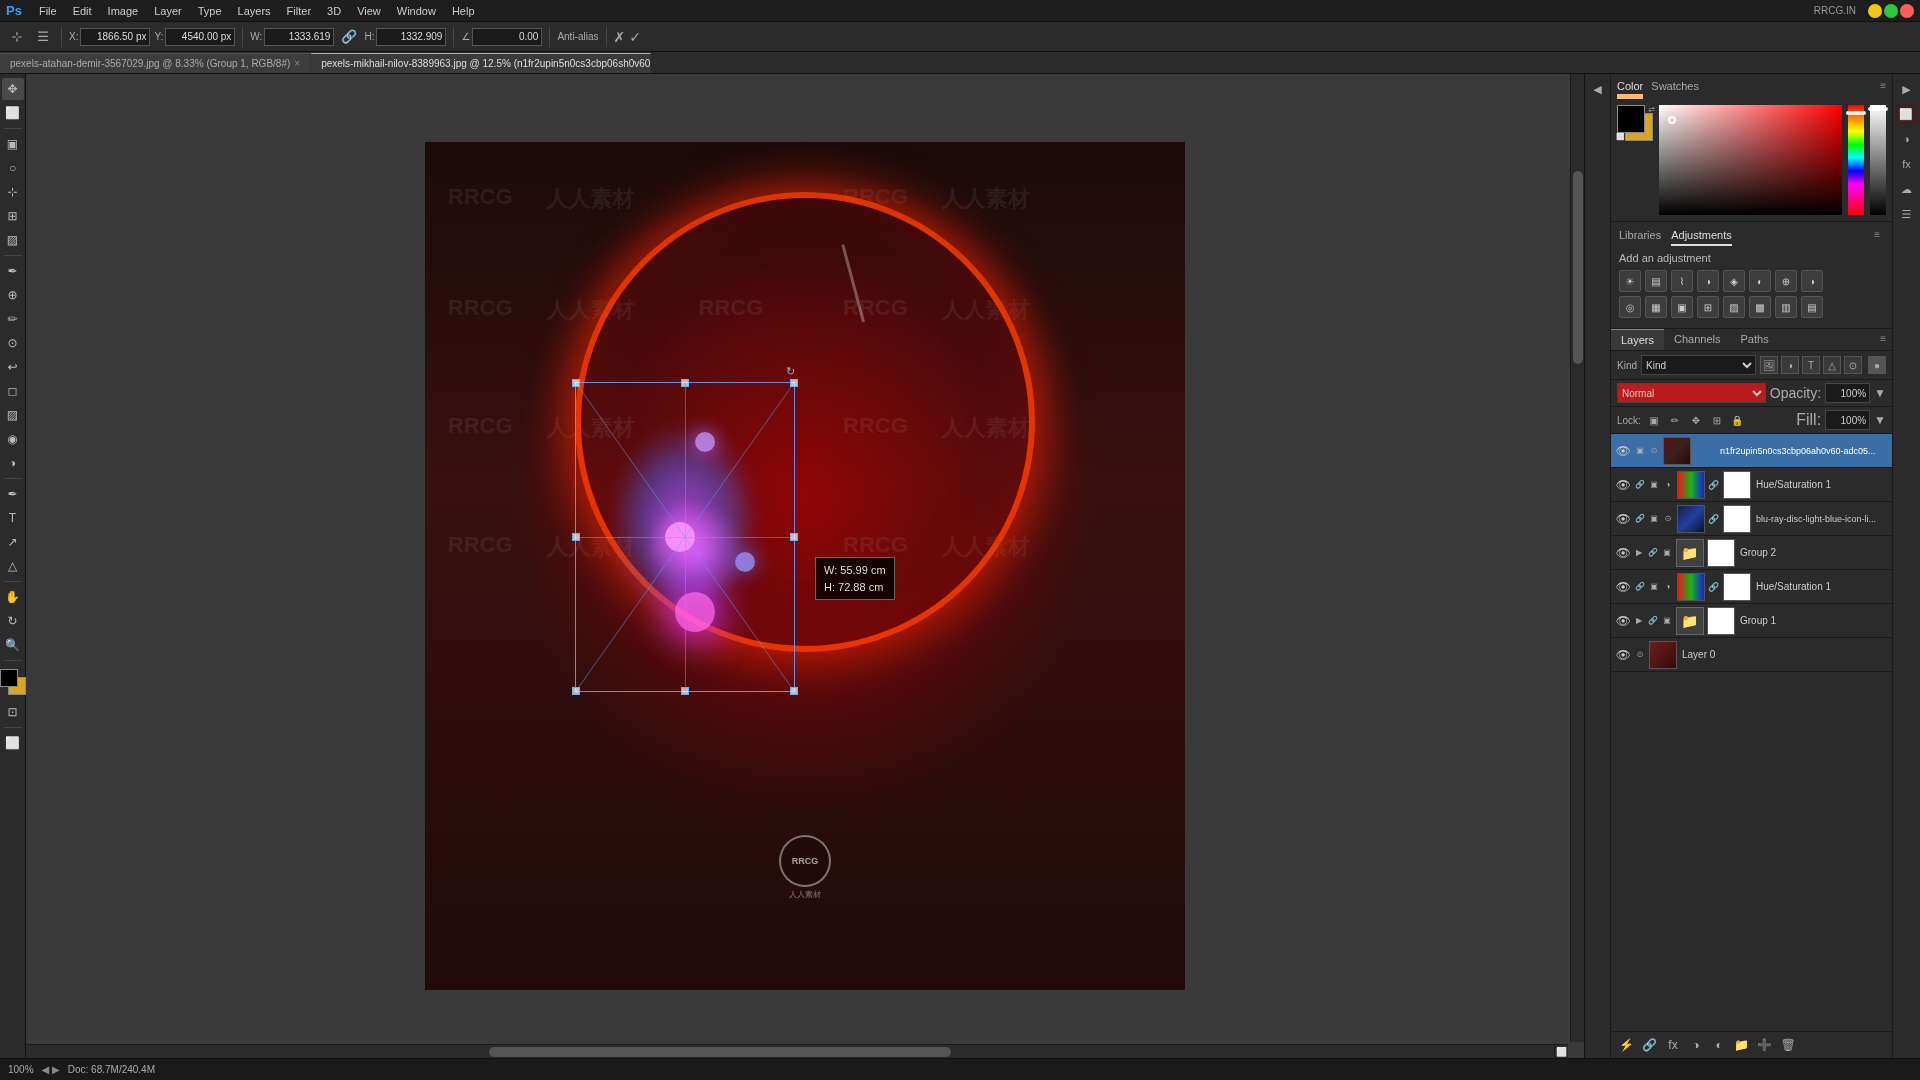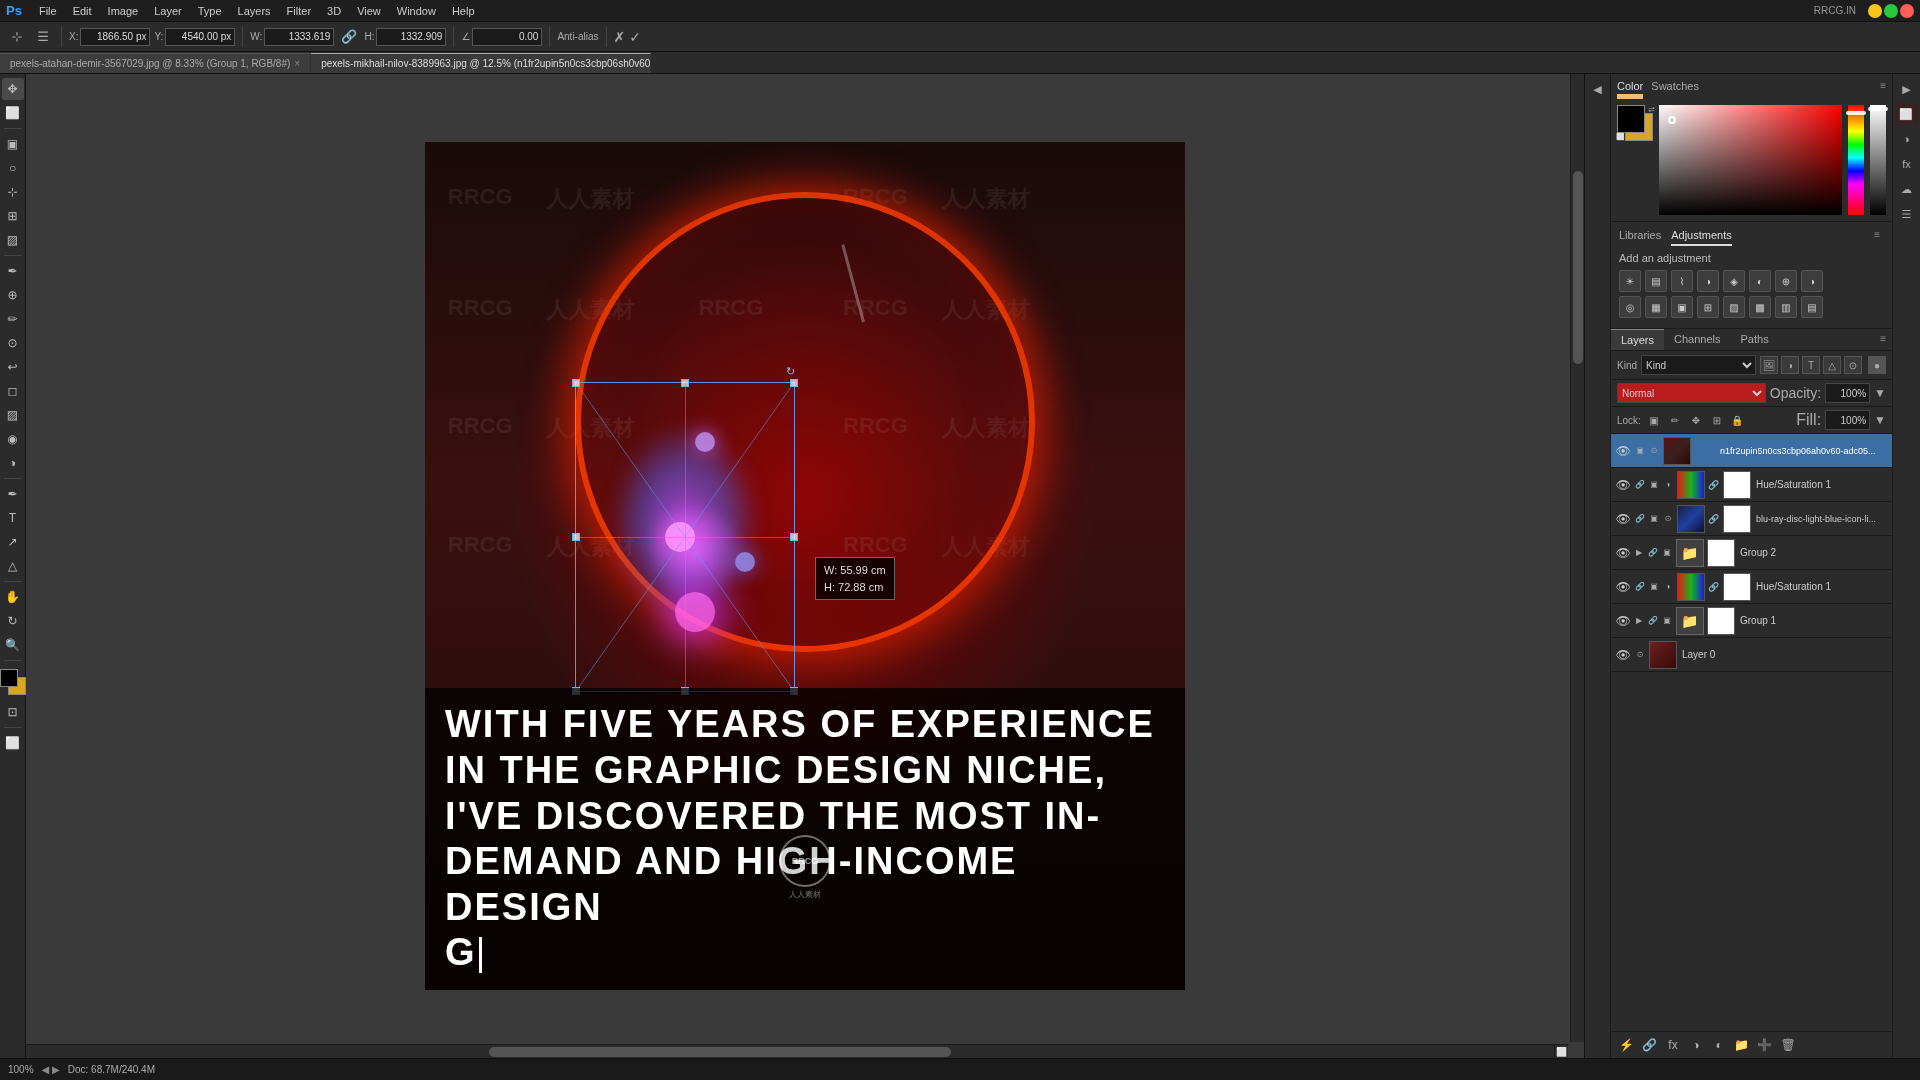--- a/index.html
+++ b/index.html
@@ -1032,27 +1032,20 @@
             <div class="rotate-handle" style="font-size:11px;color:rgba(150,200,255,0.9);">↻</div>
           </div>
 
           <div class="size-tooltip">
             <span>W:</span>
             <span>55.99 cm</span><br>
             <span>H:</span>
             <span>72.88 cm</span>
           </div>
 
-          <div class="bottom-text-overlay">
-            <div class="overlay-text-line">WITH FIVE YEARS OF EXPERIENCE IN THE GRAPHIC DESIGN NICHE,</div>
-            <div class="overlay-text-line">I'VE DISCOVERED THE MOST IN-DEMAND AND HIGH-INCOME DESIGN</div>
-            <div class="overlay-text-line">
-              <span>G</span><span class="overlay-cursor"></span>
-            </div>
-          </div>
 
           <div style="position:absolute;bottom:90px;left:50%;transform:translateX(-50%);display:flex;flex-direction:column;align-items:center;gap:2px;opacity:0.6;">
             <div style="width:52px;height:52px;border-radius:50%;border:2px solid rgba(255,255,255,0.7);display:flex;flex-direction:column;align-items:center;justify-content:center;background:rgba(0,0,0,0.3);">
               <span style="font-size:9px;color:#fff;font-weight:bold;">RRCG</span>
             </div>
             <span style="font-size:8px;color:rgba(255,255,255,0.7);">人人素材</span>
           </div>
         </div>
       </div>
     </div>

